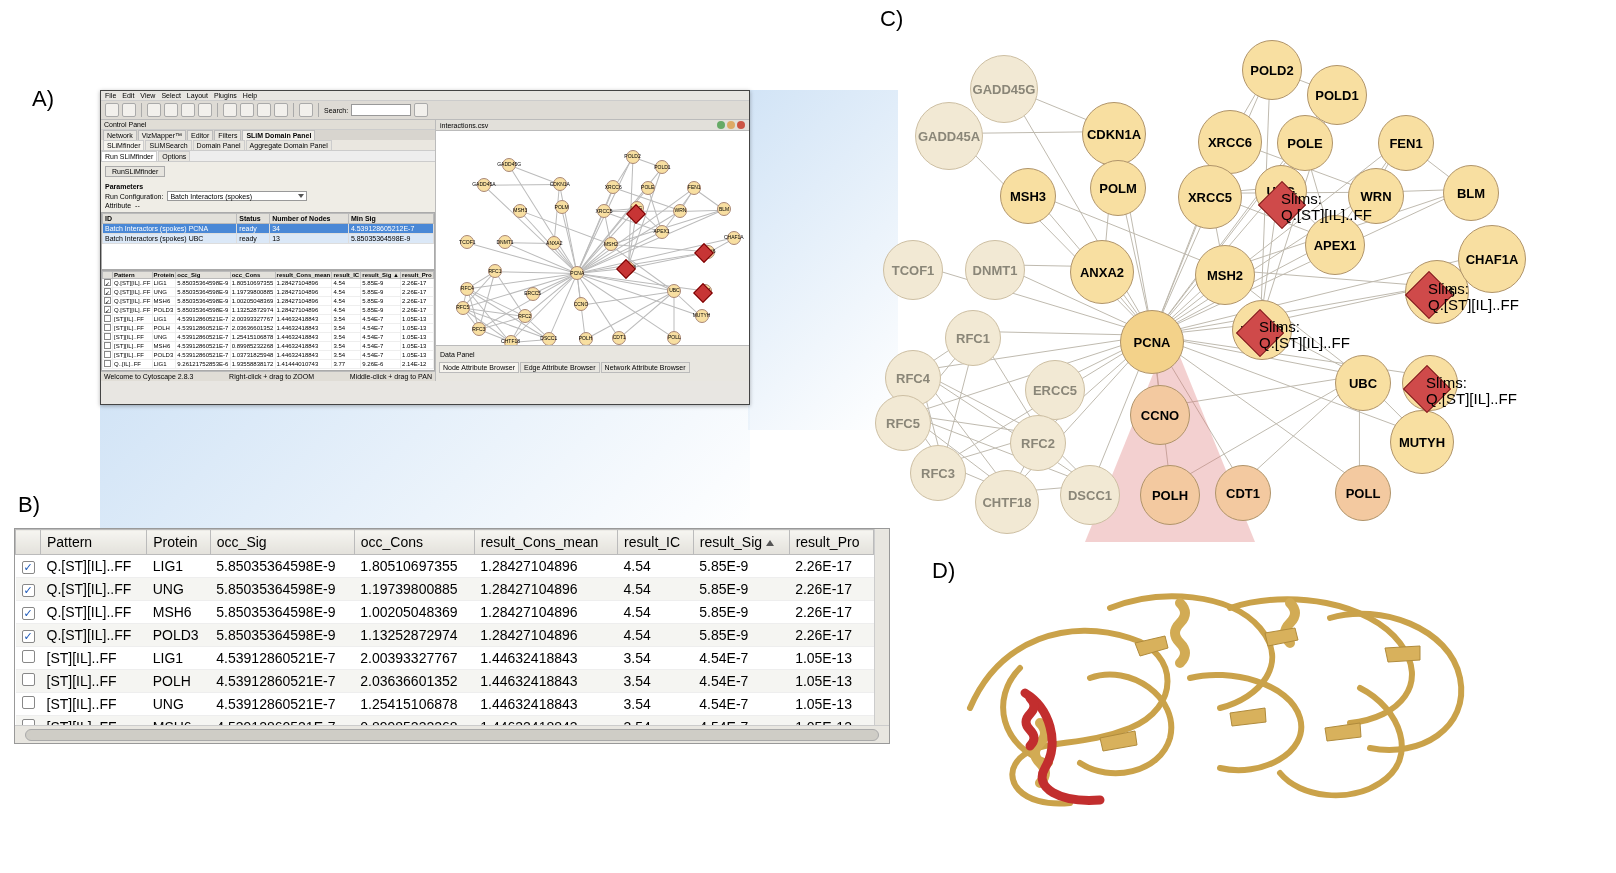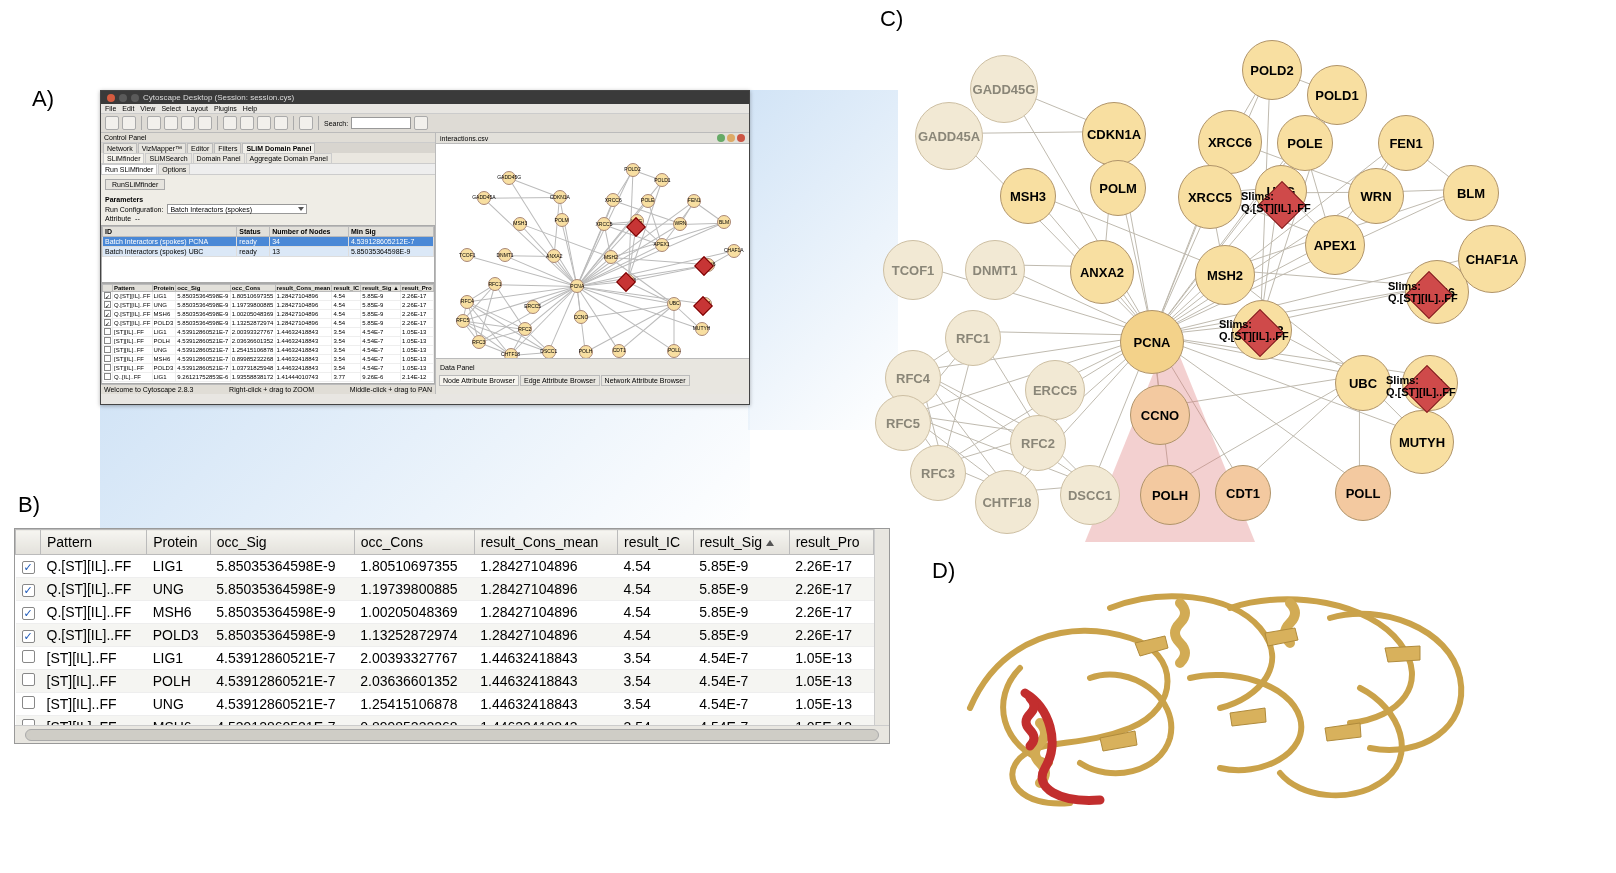--- a/index.html
+++ b/index.html
@@ -188,22 +188,22 @@
   .gnode.warm{background:#f3c9a0;}
   .slim-diamond{
     position:absolute;
     width:34px;height:34px;
     background:#cf4a4a;
     border:1px solid #7a1d1d;
     transform:rotate(45deg);
   }
   .slim-label{
     position:absolute;
-    font-size:11px;font-weight:bold;color:#000;
-    text-align:left;line-height:1.05;
+    font-size:15px;font-weight:normal;color:#000;
+    text-align:left;line-height:1.05;margin-left:40px;
   }
   .red-cone{
     position:absolute;
     background: rgba(220,120,120,.35);
     clip-path: polygon(50% 0%, 0% 100%, 100% 100%);
   }
   
   .panelD {
     position:absolute;
     left: 930px; top: 548px;
@@ -215,26 +215,20 @@
 
 <div class="panel-label" style="left:32px;top:86px;">A)</div>
 <div class="panel-label" style="left:18px;top:492px;">B)</div>
 <div class="panel-label" style="left:880px;top:6px;">C)</div>
 <div class="panel-label" style="left:932px;top:558px;">D)</div>
 
 <div class="connector" style="left:100px;top:400px;width:650px;height:140px;"></div>
 <div class="connector" style="left:748px;top:90px;width:150px;height:340px;"></div>
 
 <div class="panelA">
-  <div class="titlebar">
-    <span class="window-btn wb-close"></span>
-    <span class="window-btn wb-min"></span>
-    <span class="window-btn wb-max"></span>
-    <span>Cytoscape Desktop (Session: session.cys)</span>
-  </div>
   <div class="menubar" id="menubar">
       <span>File</span>
       <span>Edit</span>
       <span>View</span>
       <span>Select</span>
       <span>Layout</span>
       <span>Plugins</span>
       <span>Help</span>
     </div>
   <div class="toolbar">

